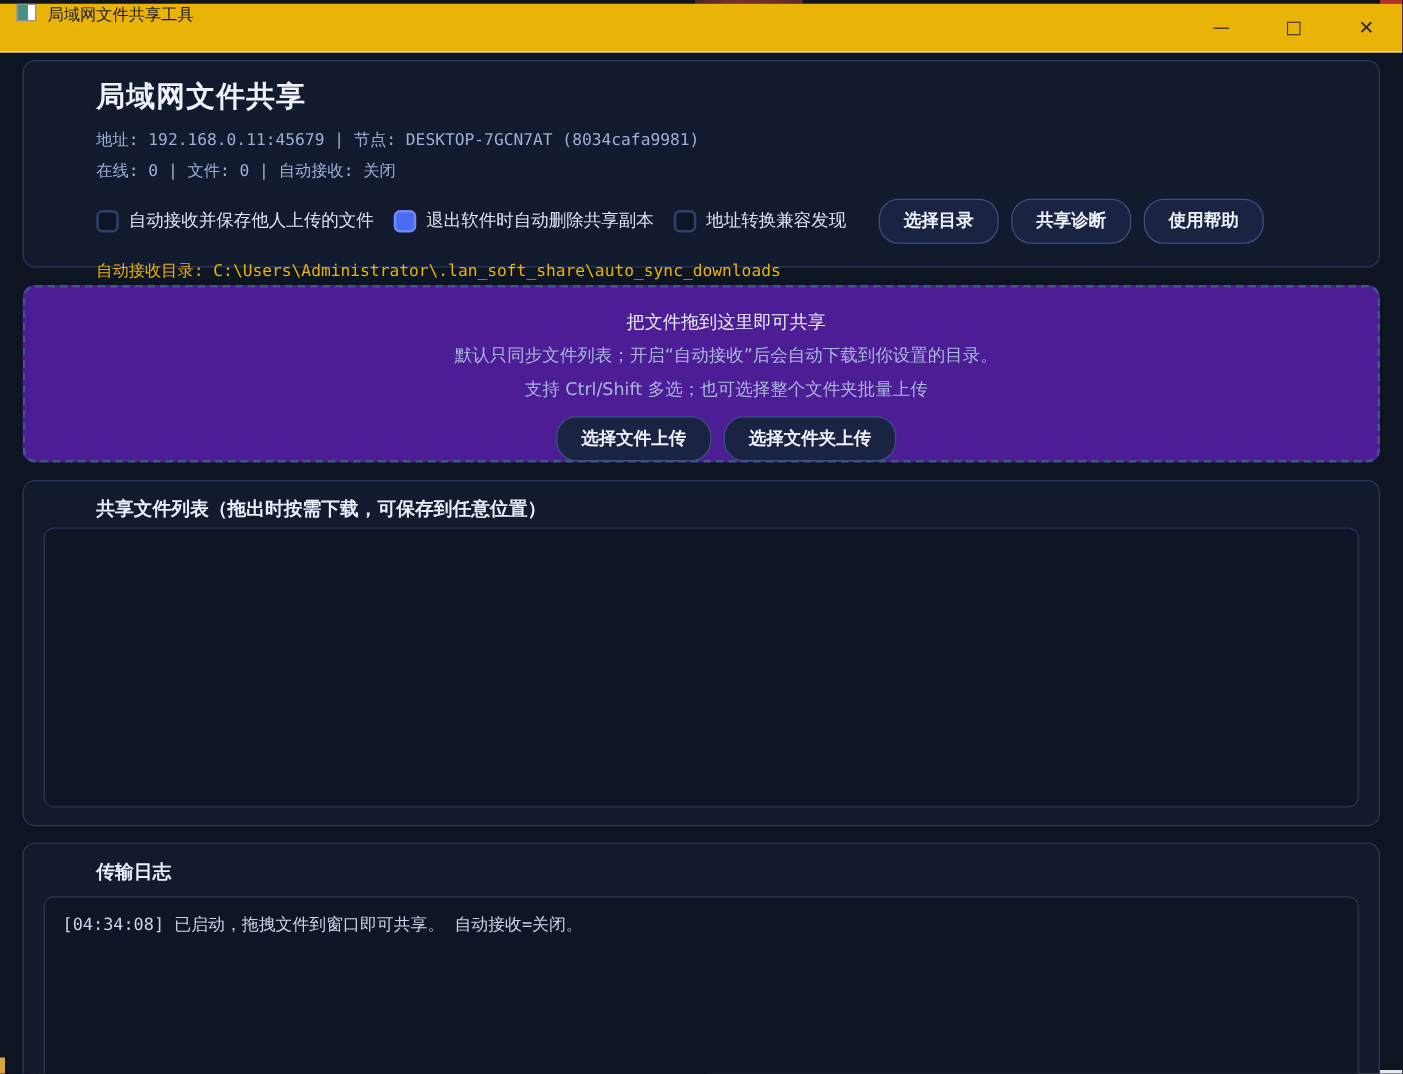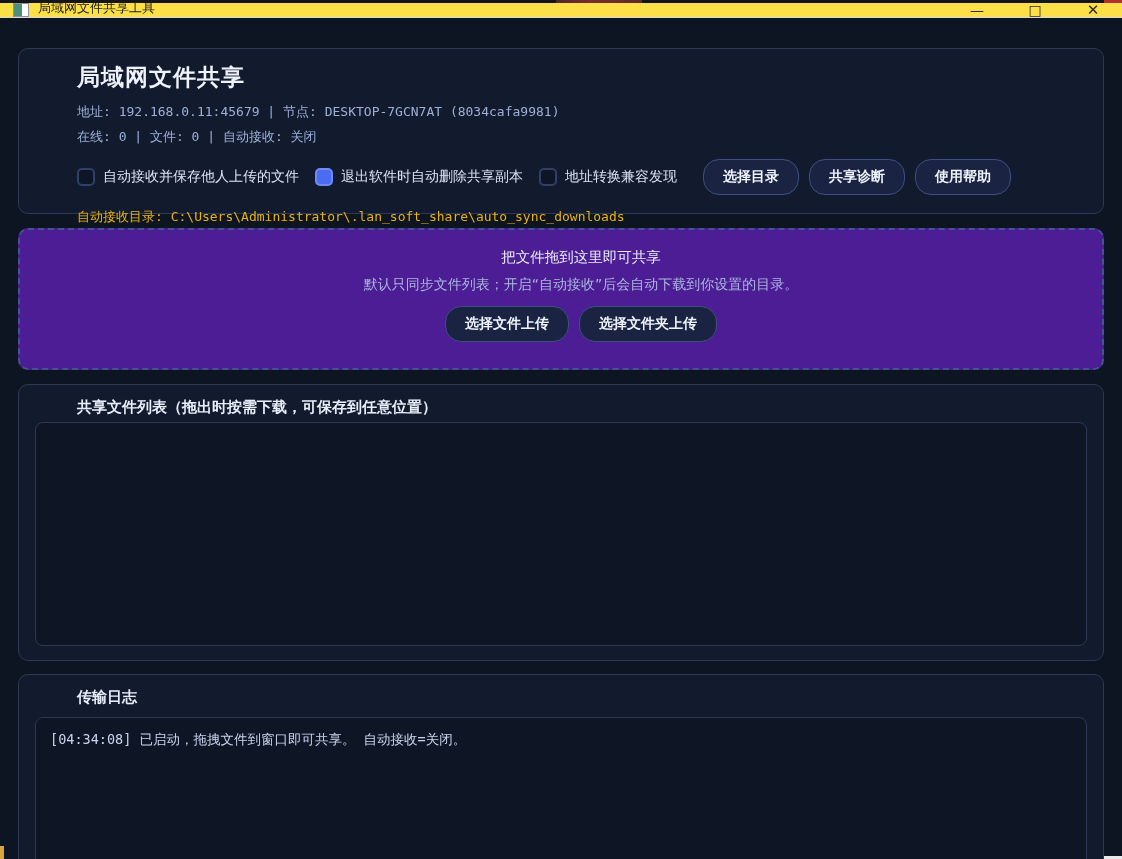--- a/index.html
+++ b/index.html
@@ -17,22 +17,22 @@
   .desktop-top .red-a { position:absolute; left:556px; top:0; width:86px; height:3px;
     background:linear-gradient(90deg,#5a2a2a,#8a3434 40%,#6a2d2d); opacity:.85;}
   .desktop-top .red-b { position:absolute; right:0; top:0; width:18px; height:3px; background:#b03030;}
   .desktop-bottom-white { position:absolute; left:565px; bottom:0; width:557px; height:3px; background:#e9e9ec;}
   .desktop-bottom-yellow { position:absolute; left:0; bottom:0; width:4px; height:13px; background:#dba23e;}
   .desktop-bottom-red { position:absolute; left:24px; bottom:0; width:38px; height:2px;
     background:repeating-linear-gradient(90deg,#7a2424 0 4px,#2a1420 4px 7px);}
 
   
   .titlebar {
-    position:absolute; top:3px; left:0; width:100%; height:15px;
-    background:#fde047; display:flex; align-items:flex-end;
+    position:absolute; top:3px; left:0; width:100%; height:39px;
+    background:#eab308; display:flex; align-items:flex-start;
     border-bottom:1px solid #d8dadf;
   }
   .app-icon {
     width:16px; height:14px; margin-left:13px;
     border:1px solid #8f9398; background:linear-gradient(90deg,#4d8f7d 0 60%,#ffffff 60%);
   }
   .titlebar-title { margin-left:9px; font-size:13px; color:#1b1b1b; }
   .win-controls { margin-left:auto; display:flex; height:100%; }
   .win-btn {
     width:58px; height:100%; display:flex; align-items:center; justify-content:center;
@@ -121,20 +121,21 @@
     <button class="btn">选择目录</button>
     <button class="btn">共享诊断</button>
     <button class="btn">使用帮助</button>
   </div>
   <div class="path-line">自动接收目录: C:\Users\Administrator\.lan_soft_share\auto_sync_downloads</div>
 </div>
 
 <div class="panel dropzone">
   <div class="dz-line1">把文件拖到这里即可共享</div>
   <div class="dz-line2">默认只同步文件列表；开启“自动接收”后会自动下载到你设置的目录。</div>
+  <div class="dz-line3">支持 Ctrl/Shift 多选；也可选择整个文件夹批量上传</div>
   <div class="dz-buttons">
     <button class="btn">选择文件上传</button>
     <button class="btn">选择文件夹上传</button>
   </div>
 </div>
 
 <div class="panel panel-files">
   <div class="section-title">共享文件列表（拖出时按需下载，可保存到任意位置）</div>
   <div class="inner-box"></div>
 </div>

